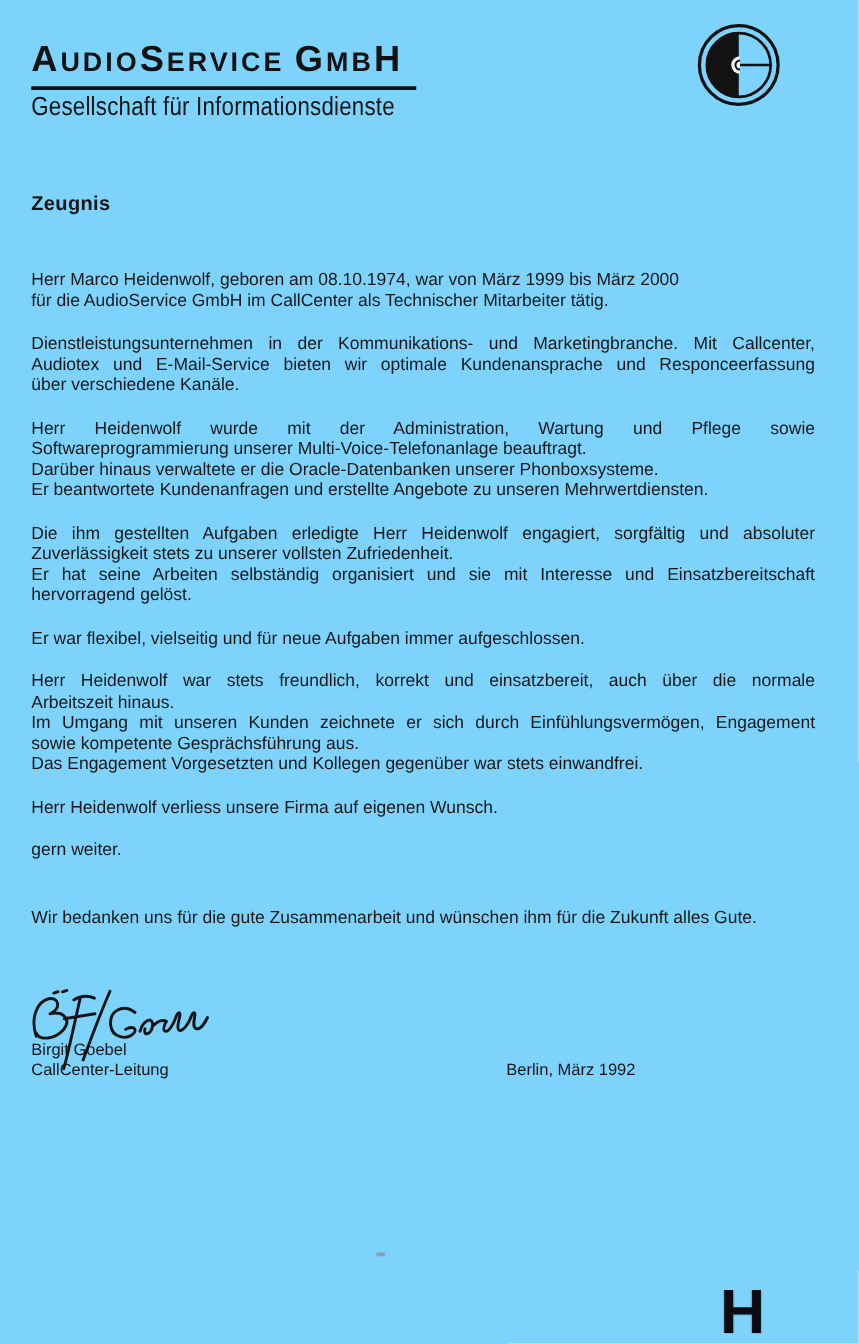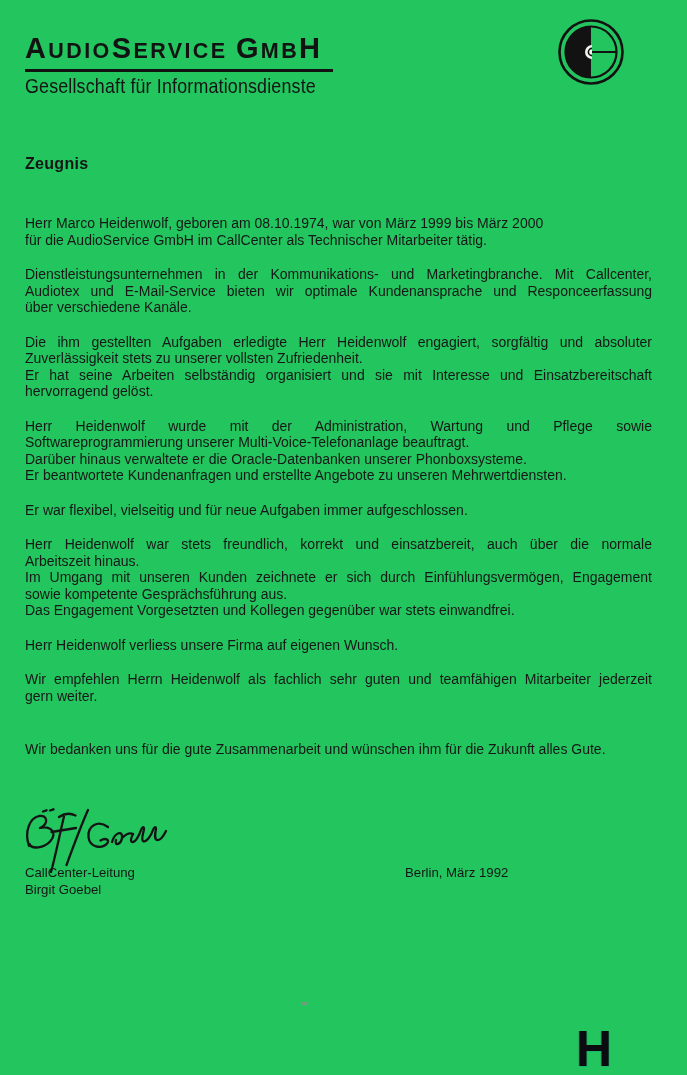--- a/index.html
+++ b/index.html
@@ -1,19 +1,19 @@
 <!DOCTYPE html>
 <html><head>
 <meta charset="utf-8">
 <style>
   html,body{margin:0;padding:0;background:#f3f2ef;}
   .page{
     position:relative;
     width:687px;height:1075px;
-    background:#22c55e;
+    background:#7dd3fc;
     color:#161616;
     font-family:"Liberation Sans",sans-serif;
     box-sizing:border-box;
     padding:33px 35px 0 25px;
     overflow:hidden;
   }
   
   .brand{font-weight:700;letter-spacing:2.4px;line-height:30px;white-space:nowrap;color:#121212;}
   .cap-lg{font-size:29px;}
   .cap-sm{font-size:21.5px;}
@@ -27,21 +27,21 @@
   .doc-title{font-size:16px;font-weight:700;margin:57px 0 0 0;letter-spacing:.3px;}
   
   .letter-body{margin-top:42px;font-size:14px;line-height:16.5px;color:#171717;}
   .para{margin-bottom:18px;}
   .para.extra-gap{margin-top:37px;}
   .line{text-align:left;}
   .line.j{text-align:justify;text-align-last:justify;}
   
   .sig-area{position:relative;margin-top:54px;height:70px;font-size:13.2px;line-height:16px;}
   .sig-svg{position:absolute;left:-6px;top:-4px;}
-  .sig-name{position:absolute;left:0;top:37px;margin-top:33px;}
+  .sig-name{position:absolute;left:0;top:37px;}
   .sig-role{position:absolute;left:0;top:53px;}
   .place-date{position:absolute;left:380px;top:53px;}
   
   .artifact-dash{position:absolute;left:301px;top:1002px;width:7px;height:3px;background:#8e8d88;opacity:.75;border-radius:1px;}
   .h-mark{
     position:absolute;left:576px;top:1024px;
     font-size:50px;font-weight:700;line-height:1;color:#0c0c10;
     text-shadow:1px 1px 0 rgba(0,150,160,.28), -1px 0 0 rgba(140,0,140,.18);
     font-family:"Liberation Sans",sans-serif;
   }
@@ -72,46 +72,45 @@
       <div class="para">
         <div class="line">Herr Marco Heidenwolf, geboren am 08.10.1974, war von März 1999 bis März 2000</div>
         <div class="line">für die AudioService GmbH im CallCenter als Technischer Mitarbeiter tätig.</div>
       </div>
       <div class="para">
         <div class="line j">Dienstleistungsunternehmen in der Kommunikations- und Marketingbranche. Mit Callcenter,</div>
         <div class="line j">Audiotex und E-Mail-Service bieten wir optimale Kundenansprache und Responceerfassung</div>
         <div class="line">über verschiedene Kanäle.</div>
       </div>
       <div class="para">
+        <div class="line j">Herr Heidenwolf wurde mit der Administration, Wartung und Pflege sowie</div>
+        <div class="line">Softwareprogrammierung unserer Multi-Voice-Telefonanlage beauftragt.</div>
+        <div class="line">Darüber hinaus verwaltete er die Oracle-Datenbanken unserer Phonboxsysteme.</div>
+        <div class="line">Er beantwortete Kundenanfragen und erstellte Angebote zu unseren Mehrwertdiensten.</div>
+      </div>
+      <div class="para">
         <div class="line j">Die ihm gestellten Aufgaben erledigte Herr Heidenwolf engagiert, sorgfältig und absoluter</div>
         <div class="line">Zuverlässigkeit stets zu unserer vollsten Zufriedenheit.</div>
         <div class="line j">Er hat seine Arbeiten selbständig organisiert und sie mit Interesse und Einsatzbereitschaft</div>
         <div class="line">hervorragend gelöst.</div>
-      </div>
-      <div class="para">
-        <div class="line j">Herr Heidenwolf wurde mit der Administration, Wartung und Pflege sowie</div>
-        <div class="line">Softwareprogrammierung unserer Multi-Voice-Telefonanlage beauftragt.</div>
-        <div class="line">Darüber hinaus verwaltete er die Oracle-Datenbanken unserer Phonboxsysteme.</div>
-        <div class="line">Er beantwortete Kundenanfragen und erstellte Angebote zu unseren Mehrwertdiensten.</div>
       </div>
       <div class="para">
         <div class="line">Er war flexibel, vielseitig und für neue Aufgaben immer aufgeschlossen.</div>
       </div>
       <div class="para">
         <div class="line j">Herr Heidenwolf war stets freundlich, korrekt und einsatzbereit, auch über die normale</div>
         <div class="line">Arbeitszeit hinaus.</div>
         <div class="line j">Im Umgang mit unseren Kunden zeichnete er sich durch Einfühlungsvermögen, Engagement</div>
         <div class="line">sowie kompetente Gesprächsführung aus.</div>
         <div class="line">Das Engagement Vorgesetzten und Kollegen gegenüber war stets einwandfrei.</div>
       </div>
       <div class="para">
         <div class="line">Herr Heidenwolf verliess unsere Firma auf eigenen Wunsch.</div>
       </div>
       <div class="para">
-        <div class="line j">Wir empfehlen Herrn Heidenwolf als fachlich sehr guten und teamfähigen Mitarbeiter jederzeit</div>
         <div class="line">gern weiter.</div>
       </div>
       <div class="para extra-gap">
         <div class="line">Wir bedanken uns für die gute Zusammenarbeit und wünschen ihm für die Zukunft alles Gute.</div>
       </div>
     </section>
 
   <div class="sig-area">
     <svg class="sig-svg" width="150" height="68" viewBox="0 0 150 68">
       <g fill="none" stroke="#141414" stroke-width="2.3" stroke-linecap="round" stroke-linejoin="round">

